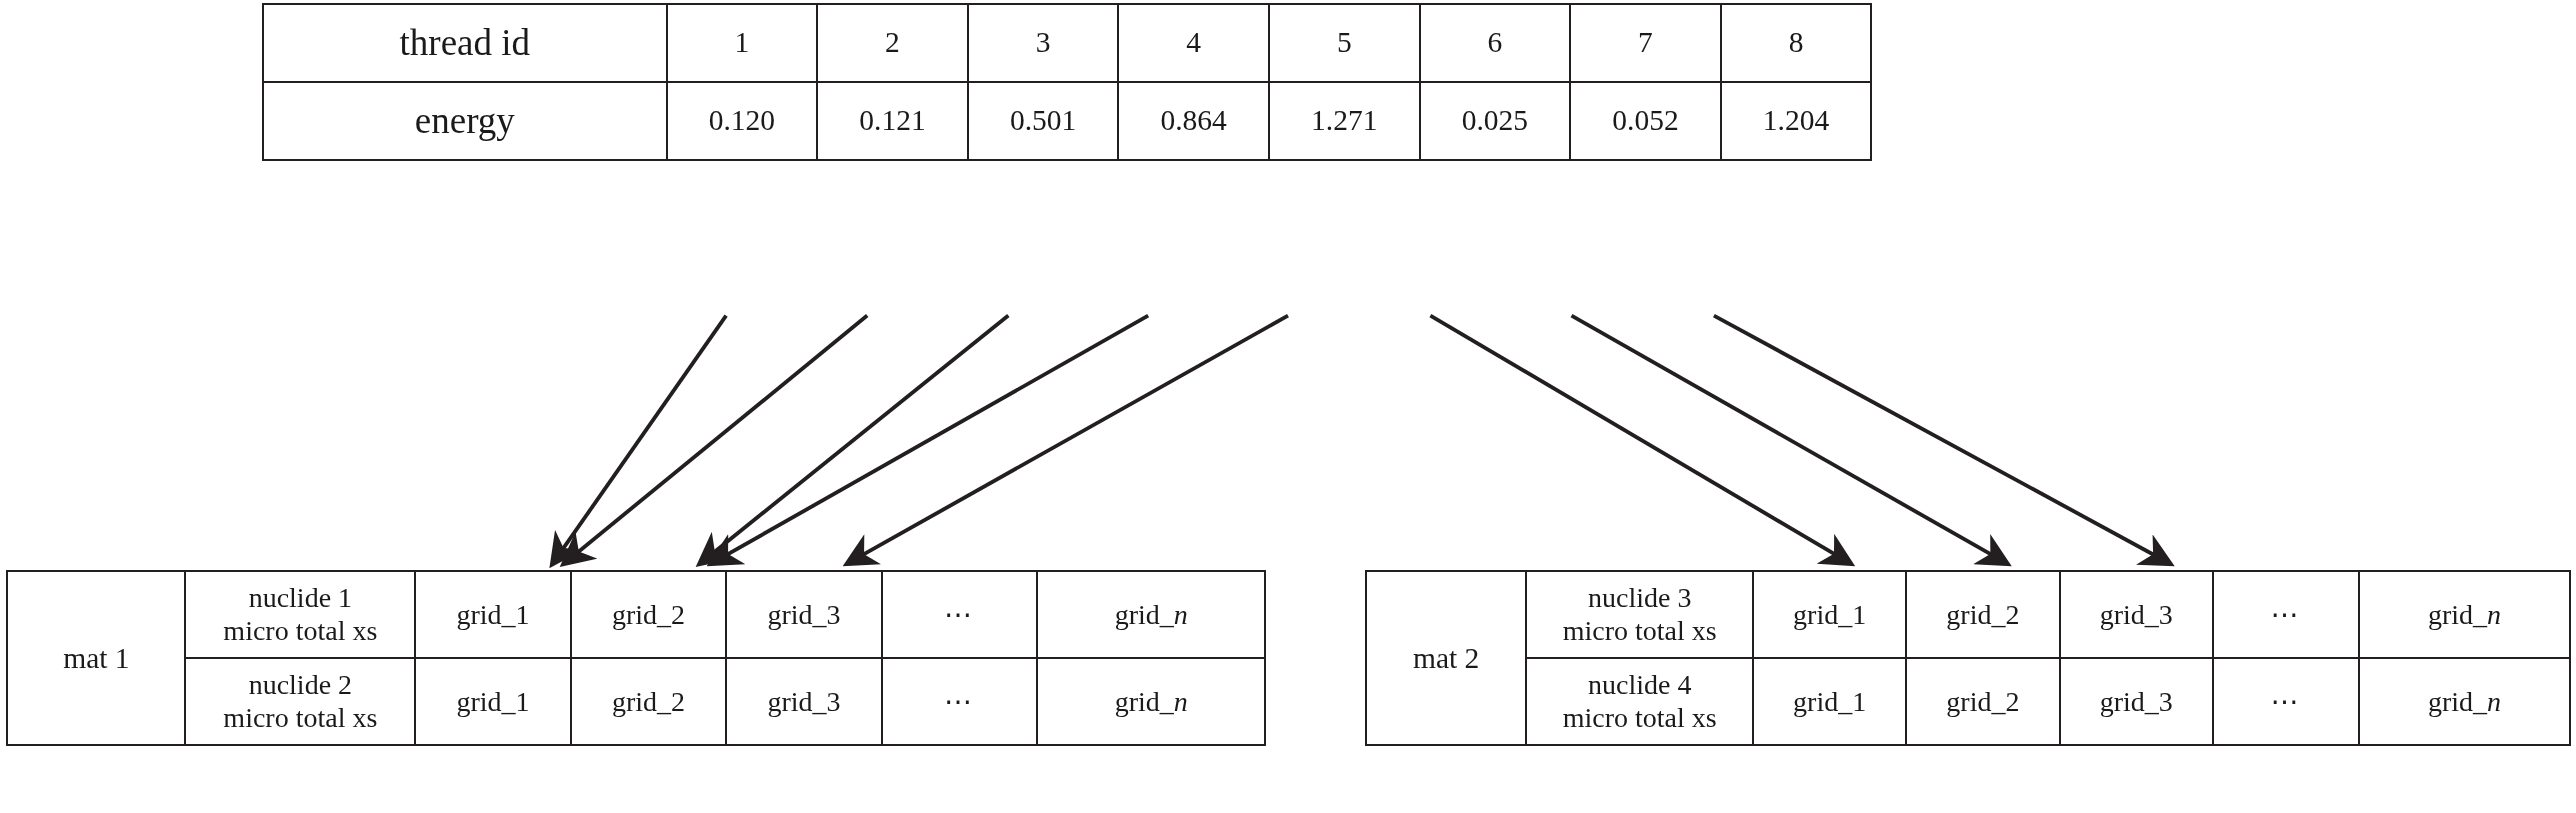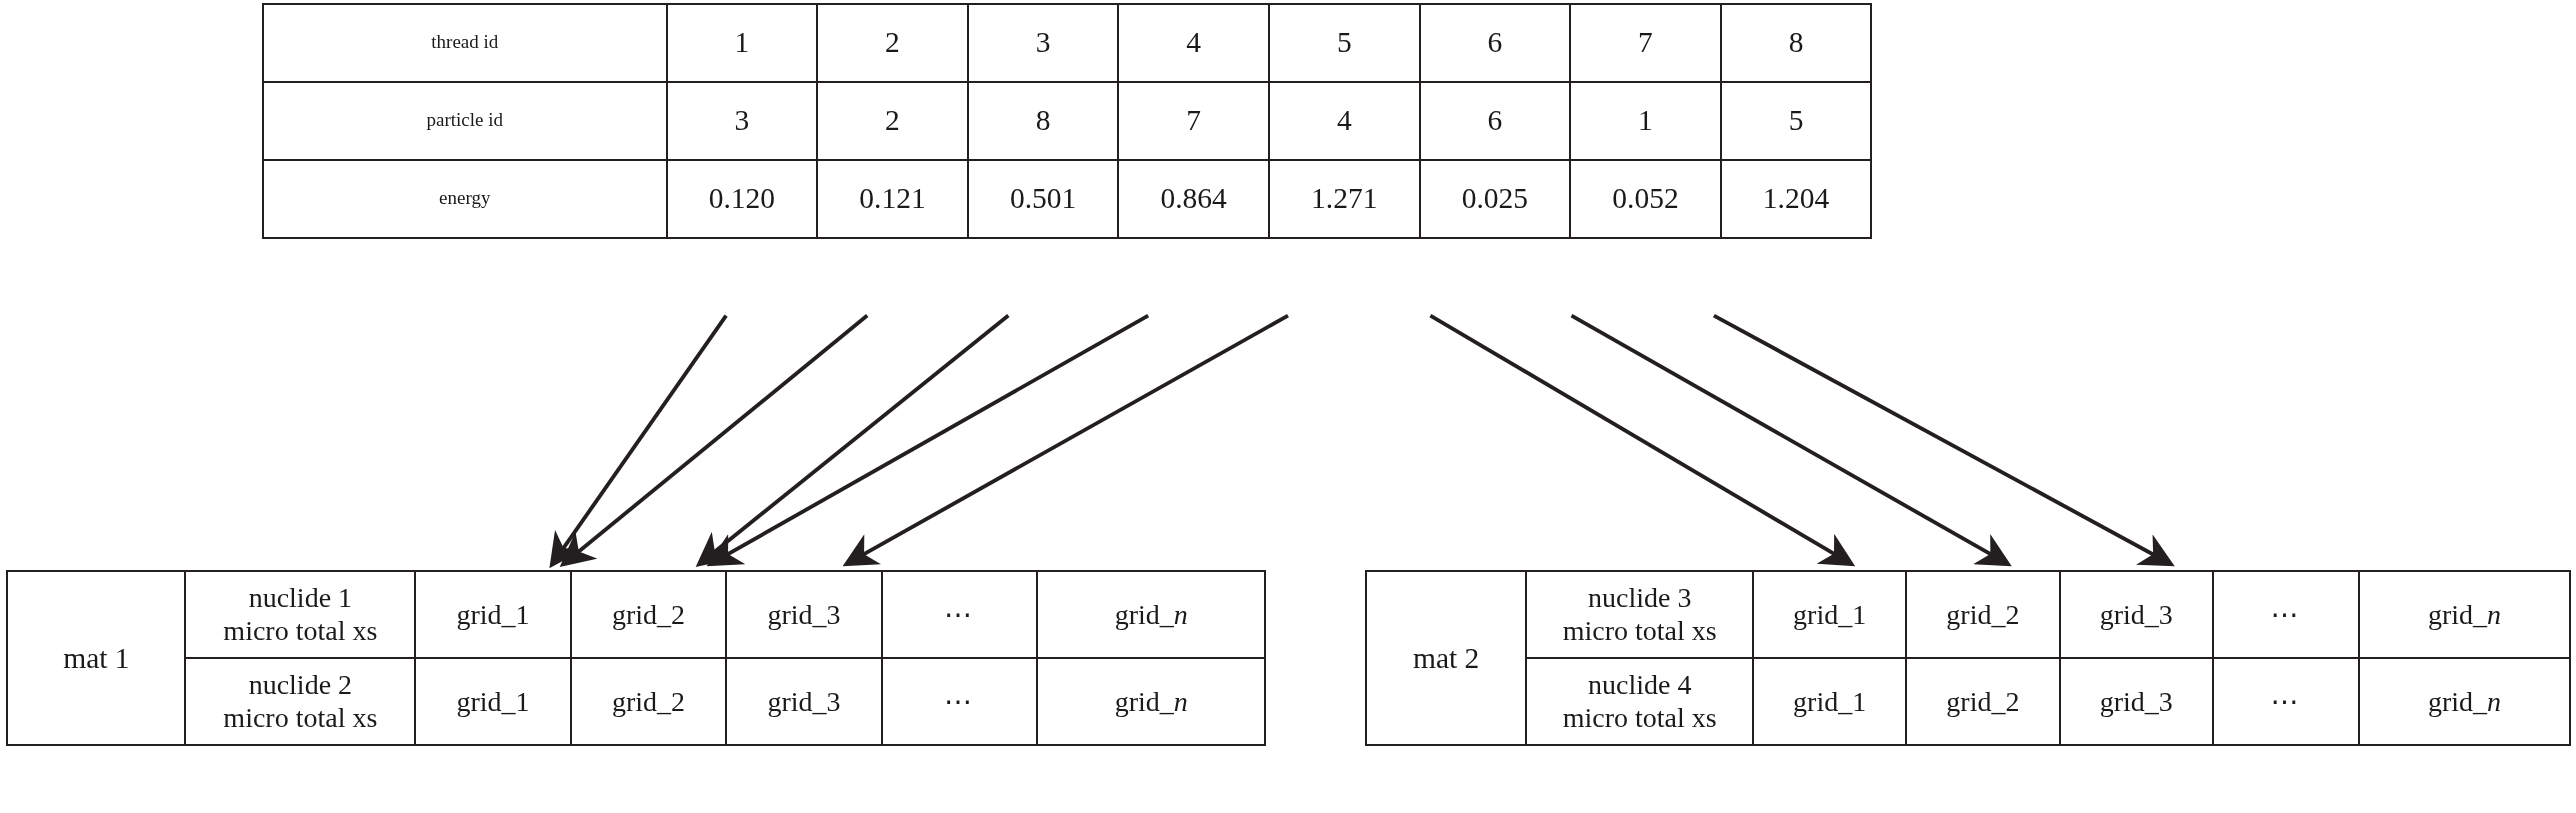--- a/index.html
+++ b/index.html
@@ -29,21 +29,21 @@
     vertical-align:middle;
     font-size:29.5px;
     line-height:1.18;
     padding:0 3.8px;
     white-space:nowrap;
     background:#ffffff;
   }
 
   
   #queue-table{ left:262px; top:2.6px; width:1523px; }
-  #queue-table td.rowlabel{ width:394px; font-size:19px; }
+  #queue-table td.rowlabel{ width:394px; font-size:37px; }
   #queue-table td.val{ width:141px; }
   #queue-table tr{ height:78px; }
 
   
   .mat-table td{ font-size:28px; }
   .mat-table td.matname{ font-size:29.5px; }
   .mat-table td.nuc{ line-height:1.16; padding:6.4px 5.1px;font-family:Liberation Serif, serif; }
   .mat-table tr{ height:87px; }
 
   #mat1-table{ left:6.4px; top:570px; width:1260px; }
@@ -82,31 +82,20 @@
       <tr>
         <td class="rowlabel">thread id</td>
         <td class="val">1</td>
         <td class="val">2</td>
         <td class="val">3</td>
         <td class="val">4</td>
         <td class="val">5</td>
         <td class="val">6</td>
         <td class="val">7</td>
         <td class="val">8</td>
-      </tr>
-      <tr>
-        <td class="rowlabel">particle id</td>
-        <td class="val">3</td>
-        <td class="val">2</td>
-        <td class="val">8</td>
-        <td class="val">7</td>
-        <td class="val">4</td>
-        <td class="val">6</td>
-        <td class="val">1</td>
-        <td class="val">5</td>
       </tr>
       <tr>
         <td class="rowlabel">energy</td>
         <td class="val">0.120</td>
         <td class="val">0.121</td>
         <td class="val">0.501</td>
         <td class="val">0.864</td>
         <td class="val">1.271</td>
         <td class="val">0.025</td>
         <td class="val">0.052</td>

